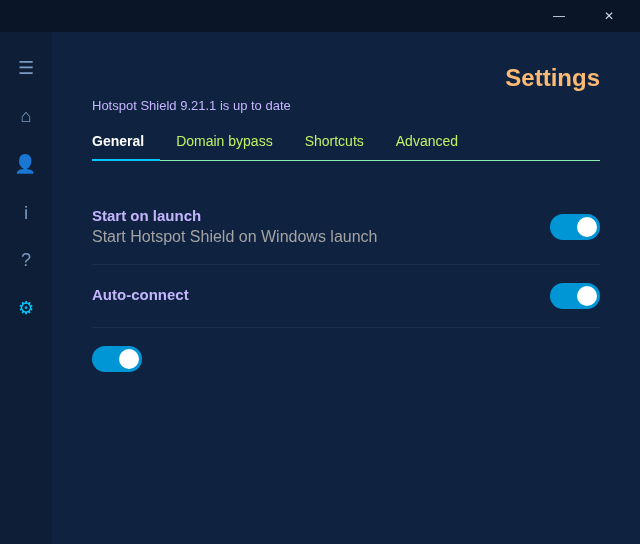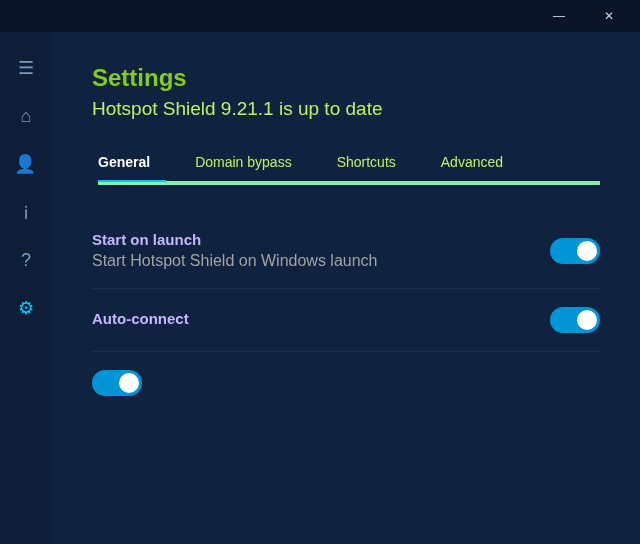--- a/index.html
+++ b/index.html
@@ -74,36 +74,36 @@
       right: 0;
       bottom: 0;
       background: #0f2240;
       padding: 32px 40px 32px 40px;
       overflow-y: auto;
     }
 
     .page-title {
       font-size: 24px;
       font-weight: 600;
-      color: #84cc16;
+      color: #fdba74;
       margin-bottom: 6px;
+      text-align: right;
     }
     .page-subtitle {
-      font-size: 19px;
-      color: #bef264;
-      margin-bottom: 26px;
+      font-size: 13px;
+      color: #c4b5fd;
+      margin-bottom: 12px;
     }
 
     
     .tabs {
       display: flex;
-      gap: 13px;
-      border-bottom: 4px solid #86efac;
+      gap: 0;
+      border-bottom: 1px solid #86efac;
       margin-bottom: 28px;
-      margin-left: 6px;
     }
     .tab {
       padding: 8px 16px 10px 0;
       font-size: 14px;
       color: #bef264;
       cursor: pointer;
       border-bottom: 2px solid transparent;
       margin-bottom: -1px;
       margin-right: 16px;
     }

